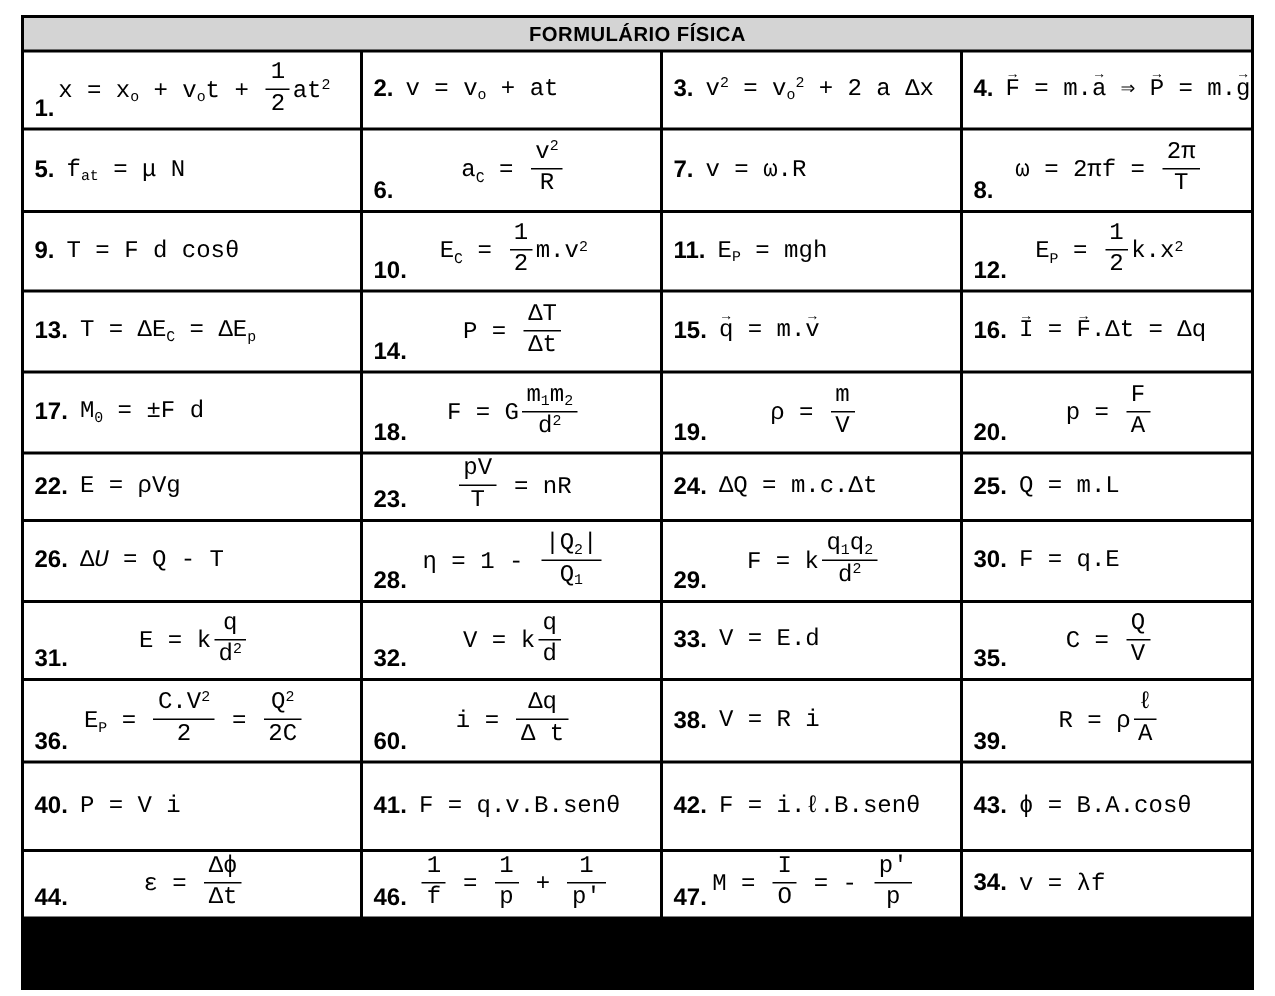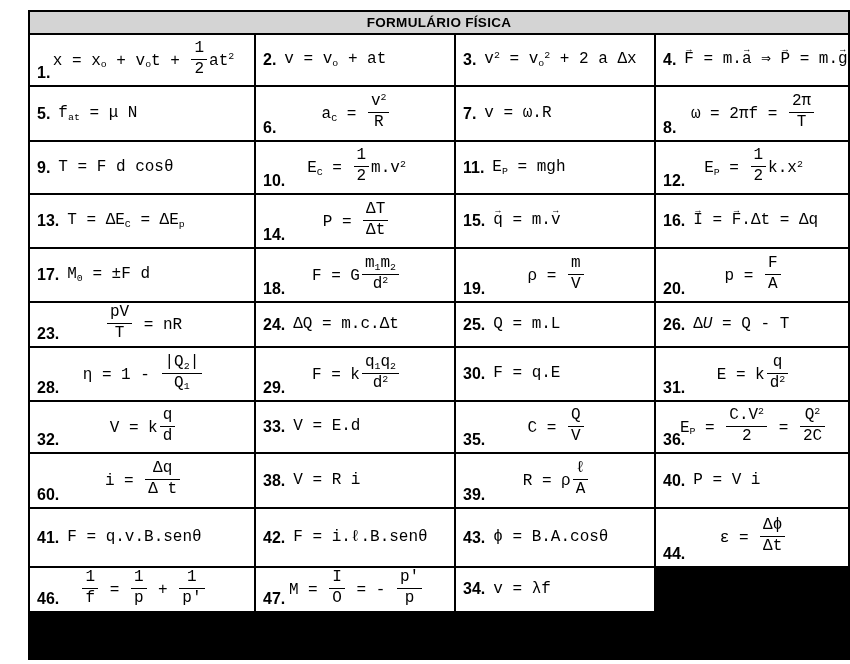--- a/index.html
+++ b/index.html
@@ -5,21 +5,20 @@
   html, body {
     margin: 0;
     padding: 0;
     background: #ffffff;
     font-family: "Liberation Sans", sans-serif;
     color: #000000;
   }
   .sheet {
     width: 822px;
     margin: 10px auto 0;
-    padding-left: 28px;
   }
   .grid {
     display: grid;
     grid-template-columns: 224px 198px 198px 192px;
     grid-template-rows:
       21px
       minmax(50px, auto)
       minmax(53px, auto)
       minmax(51px, auto)
       minmax(52px, auto)
@@ -225,20 +224,24 @@
             <span class="fden">V</span>
           </span></span>
       </div>
       <div class="cell has-frac">
         <span class="num-label">20.</span>
         <span class="formula">p = <span class="frac">
             <span class="fnum">F</span>
             <span class="fden">A</span>
           </span></span>
       </div>
+      <div class="cell">
+        <span class="num-label">22.</span>
+        <span class="formula">E = ρVg</span>
+      </div>
       <div class="cell has-frac">
         <span class="num-label">23.</span>
         <span class="formula"><span class="frac">
             <span class="fnum">pV</span>
             <span class="fden">T</span>
           </span> = nR</span>
       </div>
       <div class="cell">
         <span class="num-label">24.</span>
         <span class="formula">ΔQ = m.c.Δt</span>

